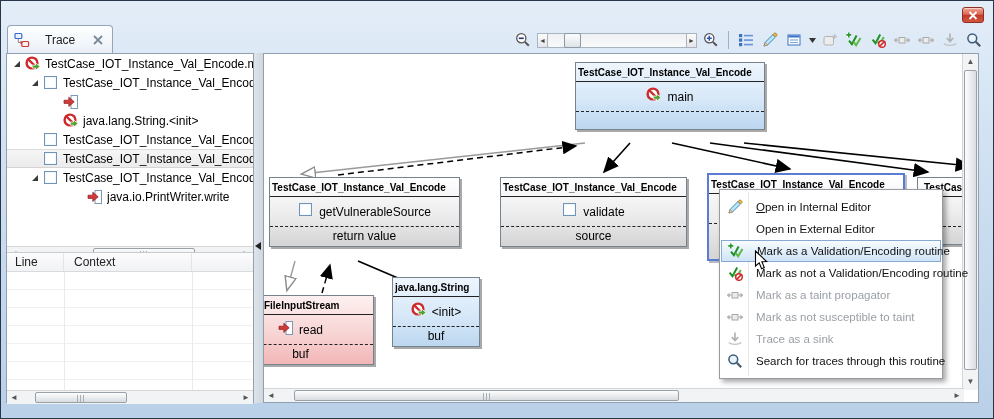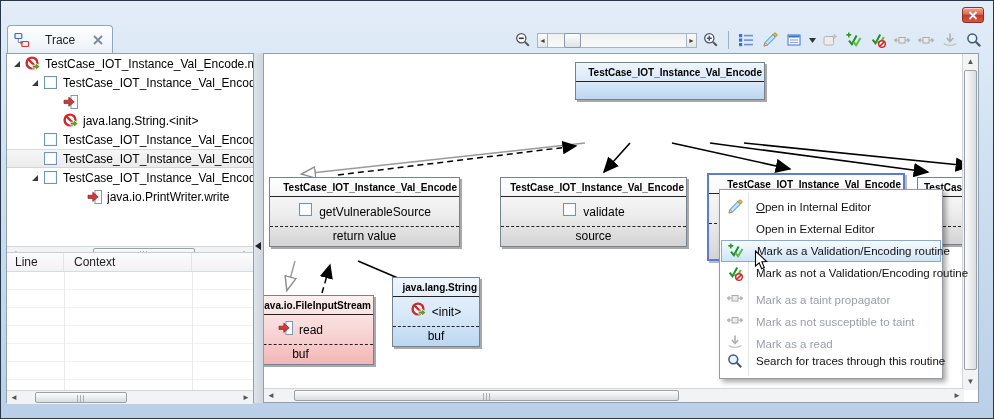--- a/index.html
+++ b/index.html
@@ -63,31 +63,31 @@
   .sash{position:absolute;left:253px;top:52px;width:9px;height:350px;background:linear-gradient(90deg,#dfe4ea,#cfd6de);display:block;}
   .sash-arrow{position:absolute;left:1px;top:183px;}
   
   .canvas{position:absolute;left:262px;top:52px;width:716px;height:350px;background:#fff;border:1px solid #8fa0b1;overflow:hidden;}
   .edges{position:absolute;left:0;top:0;z-index:1;pointer-events:none;}
   .gnode{position:absolute;z-index:2;border:1px solid #76828e;box-shadow:2px 2px 0 rgba(140,140,140,.75);font-size:12px;color:#000;}
   .gnode.blue{background:linear-gradient(180deg,#eef5fd 0%,#d7e8f8 55%,#bcd7f0 100%);}
   .gnode.gray{background:linear-gradient(180deg,#ffffff 0%,#ececec 55%,#d4d4d4 100%);}
   .gnode.pink{background:linear-gradient(180deg,#fdf0f0 0%,#f8d4d4 55%,#f2b6b6 100%);}
   .gnode.sel{border:2px solid #5b7cd0;box-shadow:2px 2px 0 rgba(140,140,160,.6);}
-  .gn-h{font-weight:bold;font-size:10px;text-align:right;padding:4px 2px 3px;border-bottom:1px solid #222;white-space:nowrap;overflow:hidden;}
+  .gn-h{font-weight:bold;font-size:10px;text-align:left;padding:4px 2px 3px;border-bottom:1px solid #222;white-space:nowrap;overflow:hidden;}
   .gn-b{min-height:30px;display:flex;align-items:center;justify-content:center;gap:5px;border-bottom:1px dashed #222;padding:2px;}
   .gn-f{text-align:center;padding:2px 2px 3px;min-height:17px;}
   
   .context-menu{position:absolute;left:718px;top:188px;width:224px;z-index:30;background:#fff;border:1px solid #979aa0;
     box-shadow:3px 3px 5px rgba(0,0,0,.35);padding:6px 1px;}
   .context-menu::before{content:"";position:absolute;left:28px;top:2px;bottom:2px;width:1px;background:#e4e6e8;}
   .menu-item{position:relative;height:22px;display:flex;align-items:center;font-size:11.5px;color:#111;}
   .mi-icon{width:28px;flex:0 0 28px;display:flex;align-items:center;justify-content:center;}
   .mi-label{display:block;padding-left:7px;white-space:nowrap;}
-  .menu-item.disabled{color:#9aa0a6;align-items:flex-end;}
+  .menu-item.disabled{color:#9aa0a6;}
   .menu-item.hover{border:1px solid #86aad4;border-radius:0;
     background:linear-gradient(180deg,#f8fbfe 0%,#e5f1fb 45%,#cfe4f7 100%);}
   .menu-item.ul-first .mi-label::first-letter{text-decoration:underline;}
   .cursor{position:absolute;left:753px;top:249px;z-index:40;}
   .i16{width:16px;height:16px;}
 </style>
 </head>
 <body>
 
 <svg width="0" height="0" style="position:absolute" aria-hidden="true">
@@ -403,20 +403,26 @@
       <line x1="408" y1="89" x2="526" y2="115" stroke="#000" stroke-width="1.6" marker-end="url(#mA)"></line>
       <line x1="446" y1="89" x2="664" y2="118" stroke="#000" stroke-width="1.6" marker-end="url(#mA)"></line>
       <line x1="480" y1="89" x2="706" y2="112" stroke="#000" stroke-width="1.6" marker-end="url(#mA)"></line>
       <line x1="31" y1="207" x2="23" y2="236" stroke="#9a9a9a" stroke-width="1.4" marker-end="url(#mH)"></line>
       <line x1="58" y1="239" x2="66" y2="211" stroke="#000" stroke-width="1.5" stroke-dasharray="6 4" marker-end="url(#mA)"></line>
       <line x1="94" y1="207" x2="162" y2="236" stroke="#000" stroke-width="1.6" marker-end="url(#mA)"></line>
     </svg>
 
     <div class="gnode blue" style="left:311px;top:8px;width:190px">
       <div class="gn-h">TestCase_IOT_Instance_Val_Encode</div>
+      <div class="gn-b">
+        <span><svg class="i16" viewBox="0 0 16 16">
+              <use href="#d-source"></use>
+            </svg></span>
+        <span>main</span>
+      </div>
       <div class="gn-f"></div>
     </div>
 
     <div class="gnode gray" style="left:5px;top:123px;width:191px">
       <div class="gn-h">TestCase_IOT_Instance_Val_Encode</div>
       <div class="gn-b">
         <span><svg class="i16" viewBox="0 0 16 16">
               <use href="#d-checkbox"></use>
             </svg></span>
         <span>getVulnerableSource</span>
@@ -526,21 +532,21 @@
           </svg>
         </span>
       <span class="mi-label">Mark as not susceptible to taint</span>
     </div>
     <div class="menu-item disabled">
       <span class="mi-icon">
           <svg class="i16" viewBox="0 0 16 16">
             <use href="#d-sink"></use>
           </svg>
         </span>
-      <span class="mi-label">Mark as a read</span>
+      <span class="mi-label">Trace as a sink</span>
     </div>
     <div class="menu-item">
       <span class="mi-icon">
           <svg class="i16" viewBox="0 0 16 16">
             <use href="#d-search"></use>
           </svg>
         </span>
       <span class="mi-label">Search for traces through this routine</span>
     </div>
   </div>

